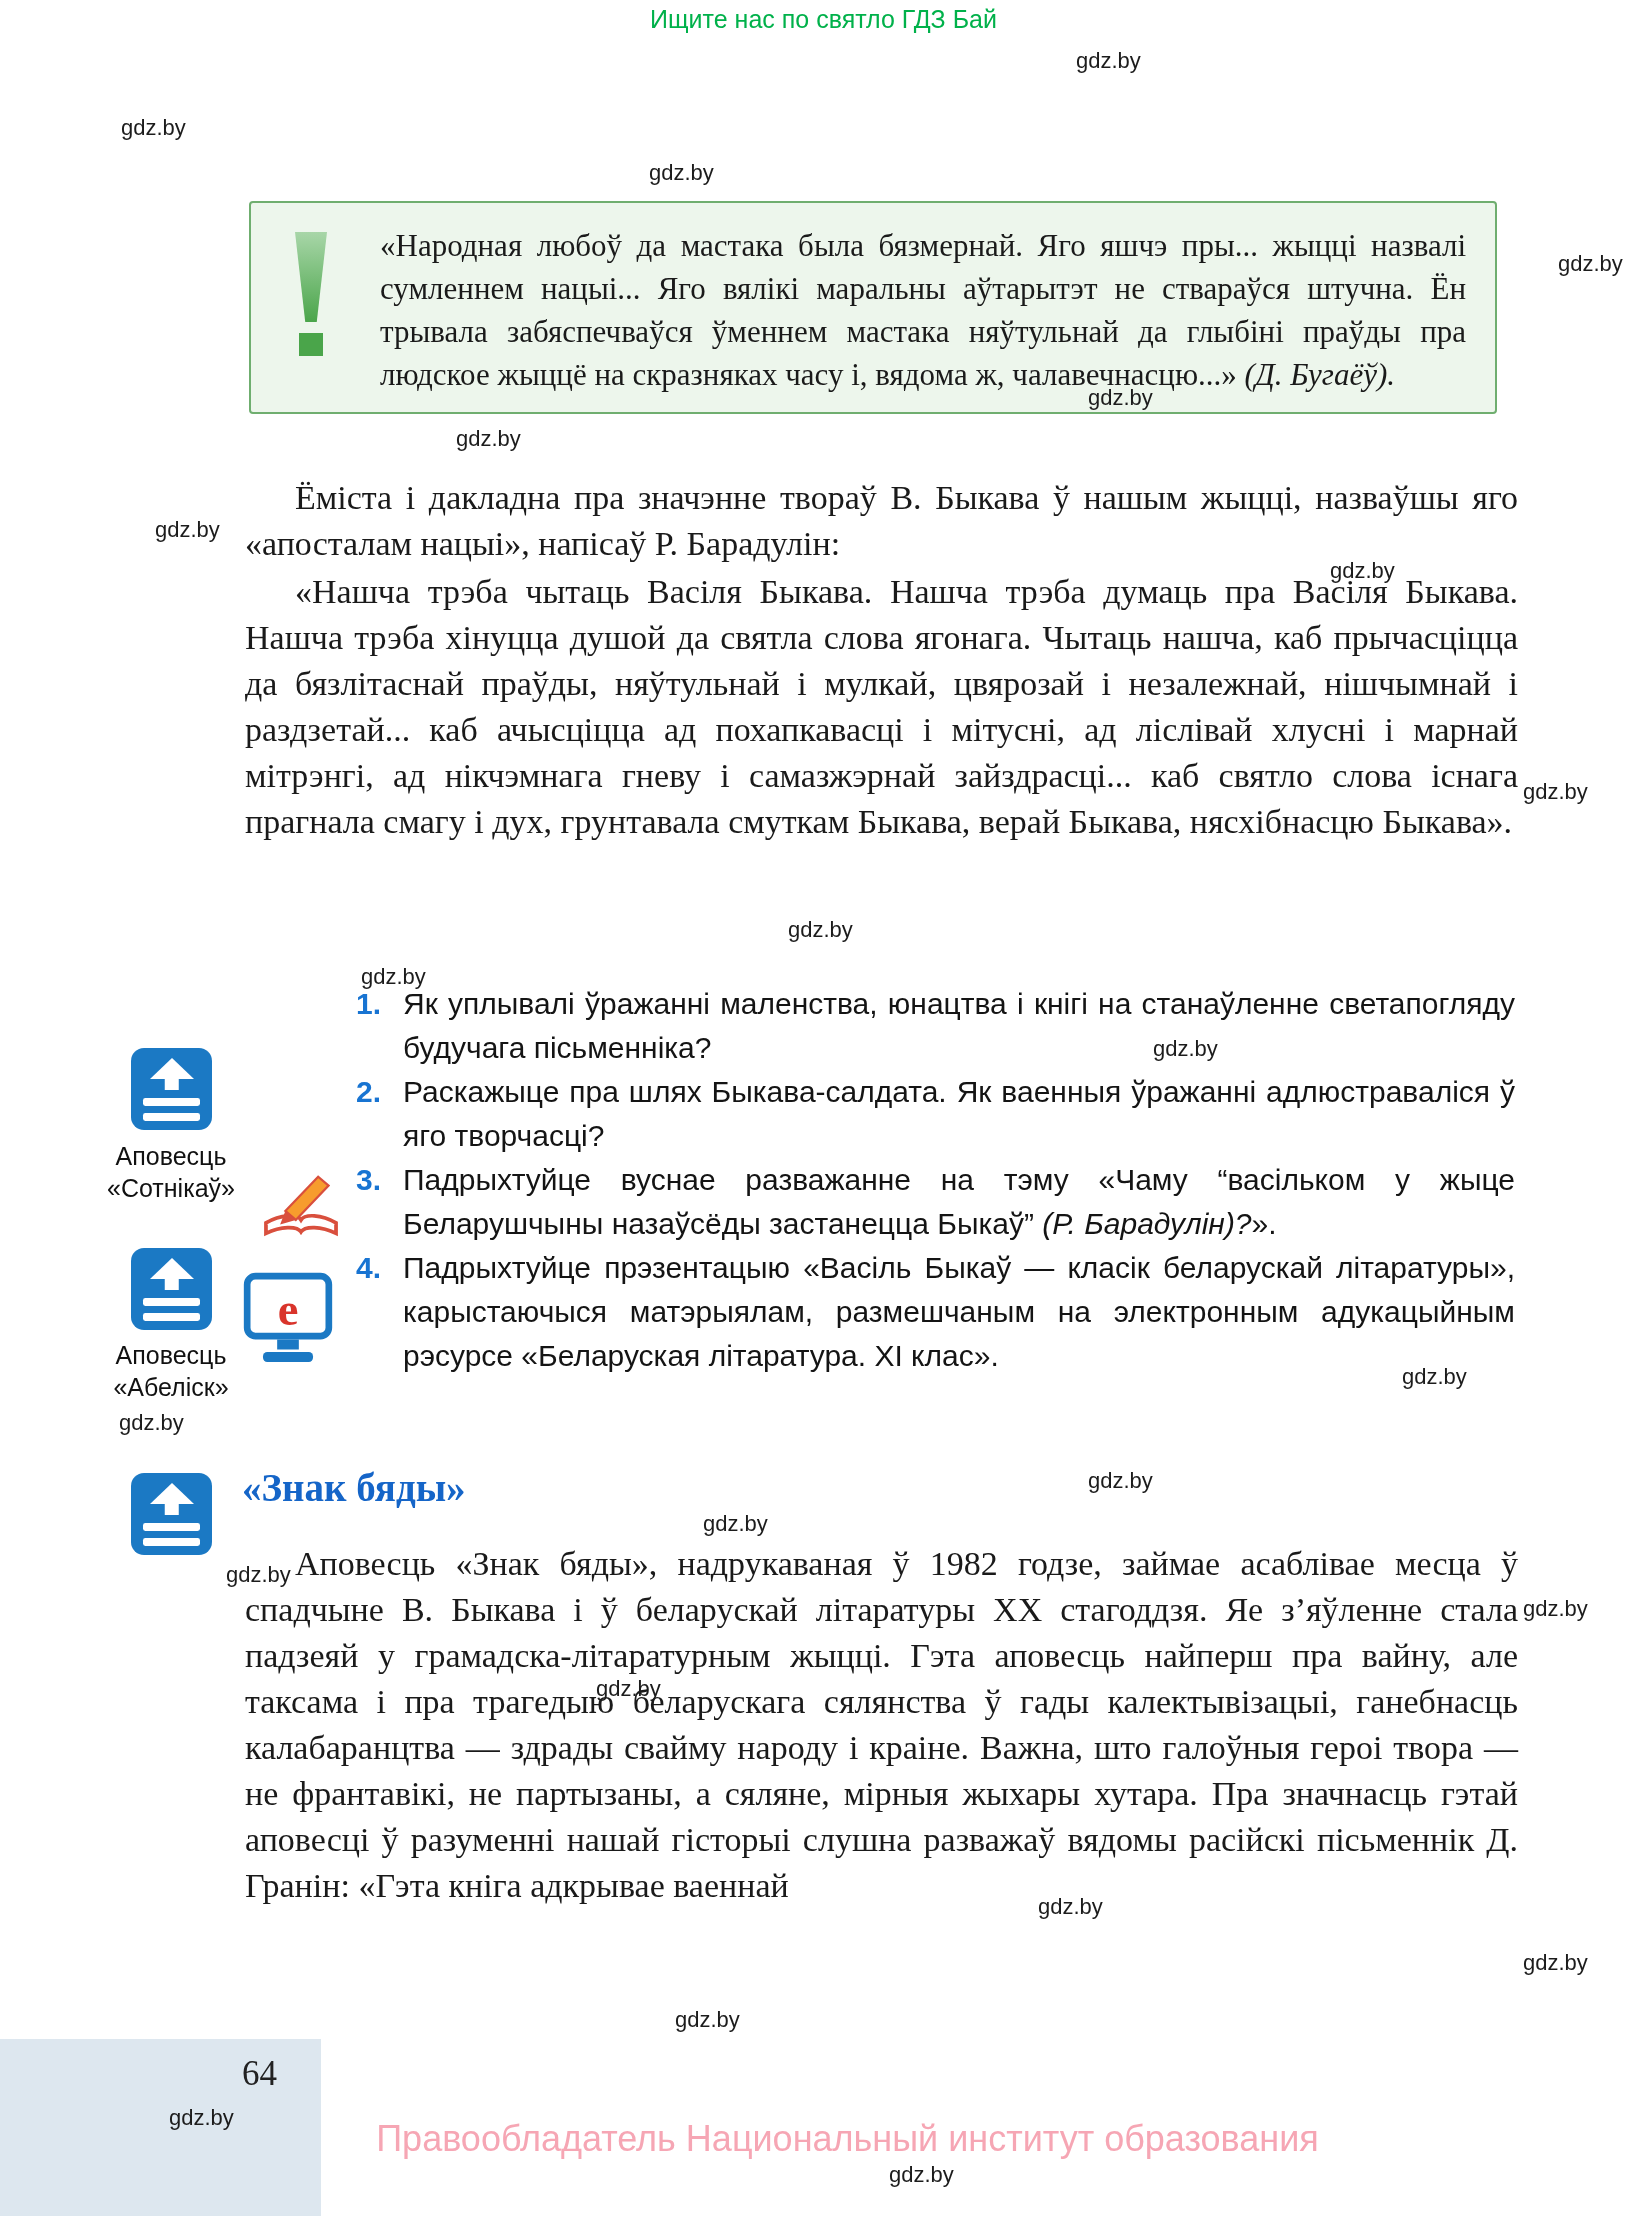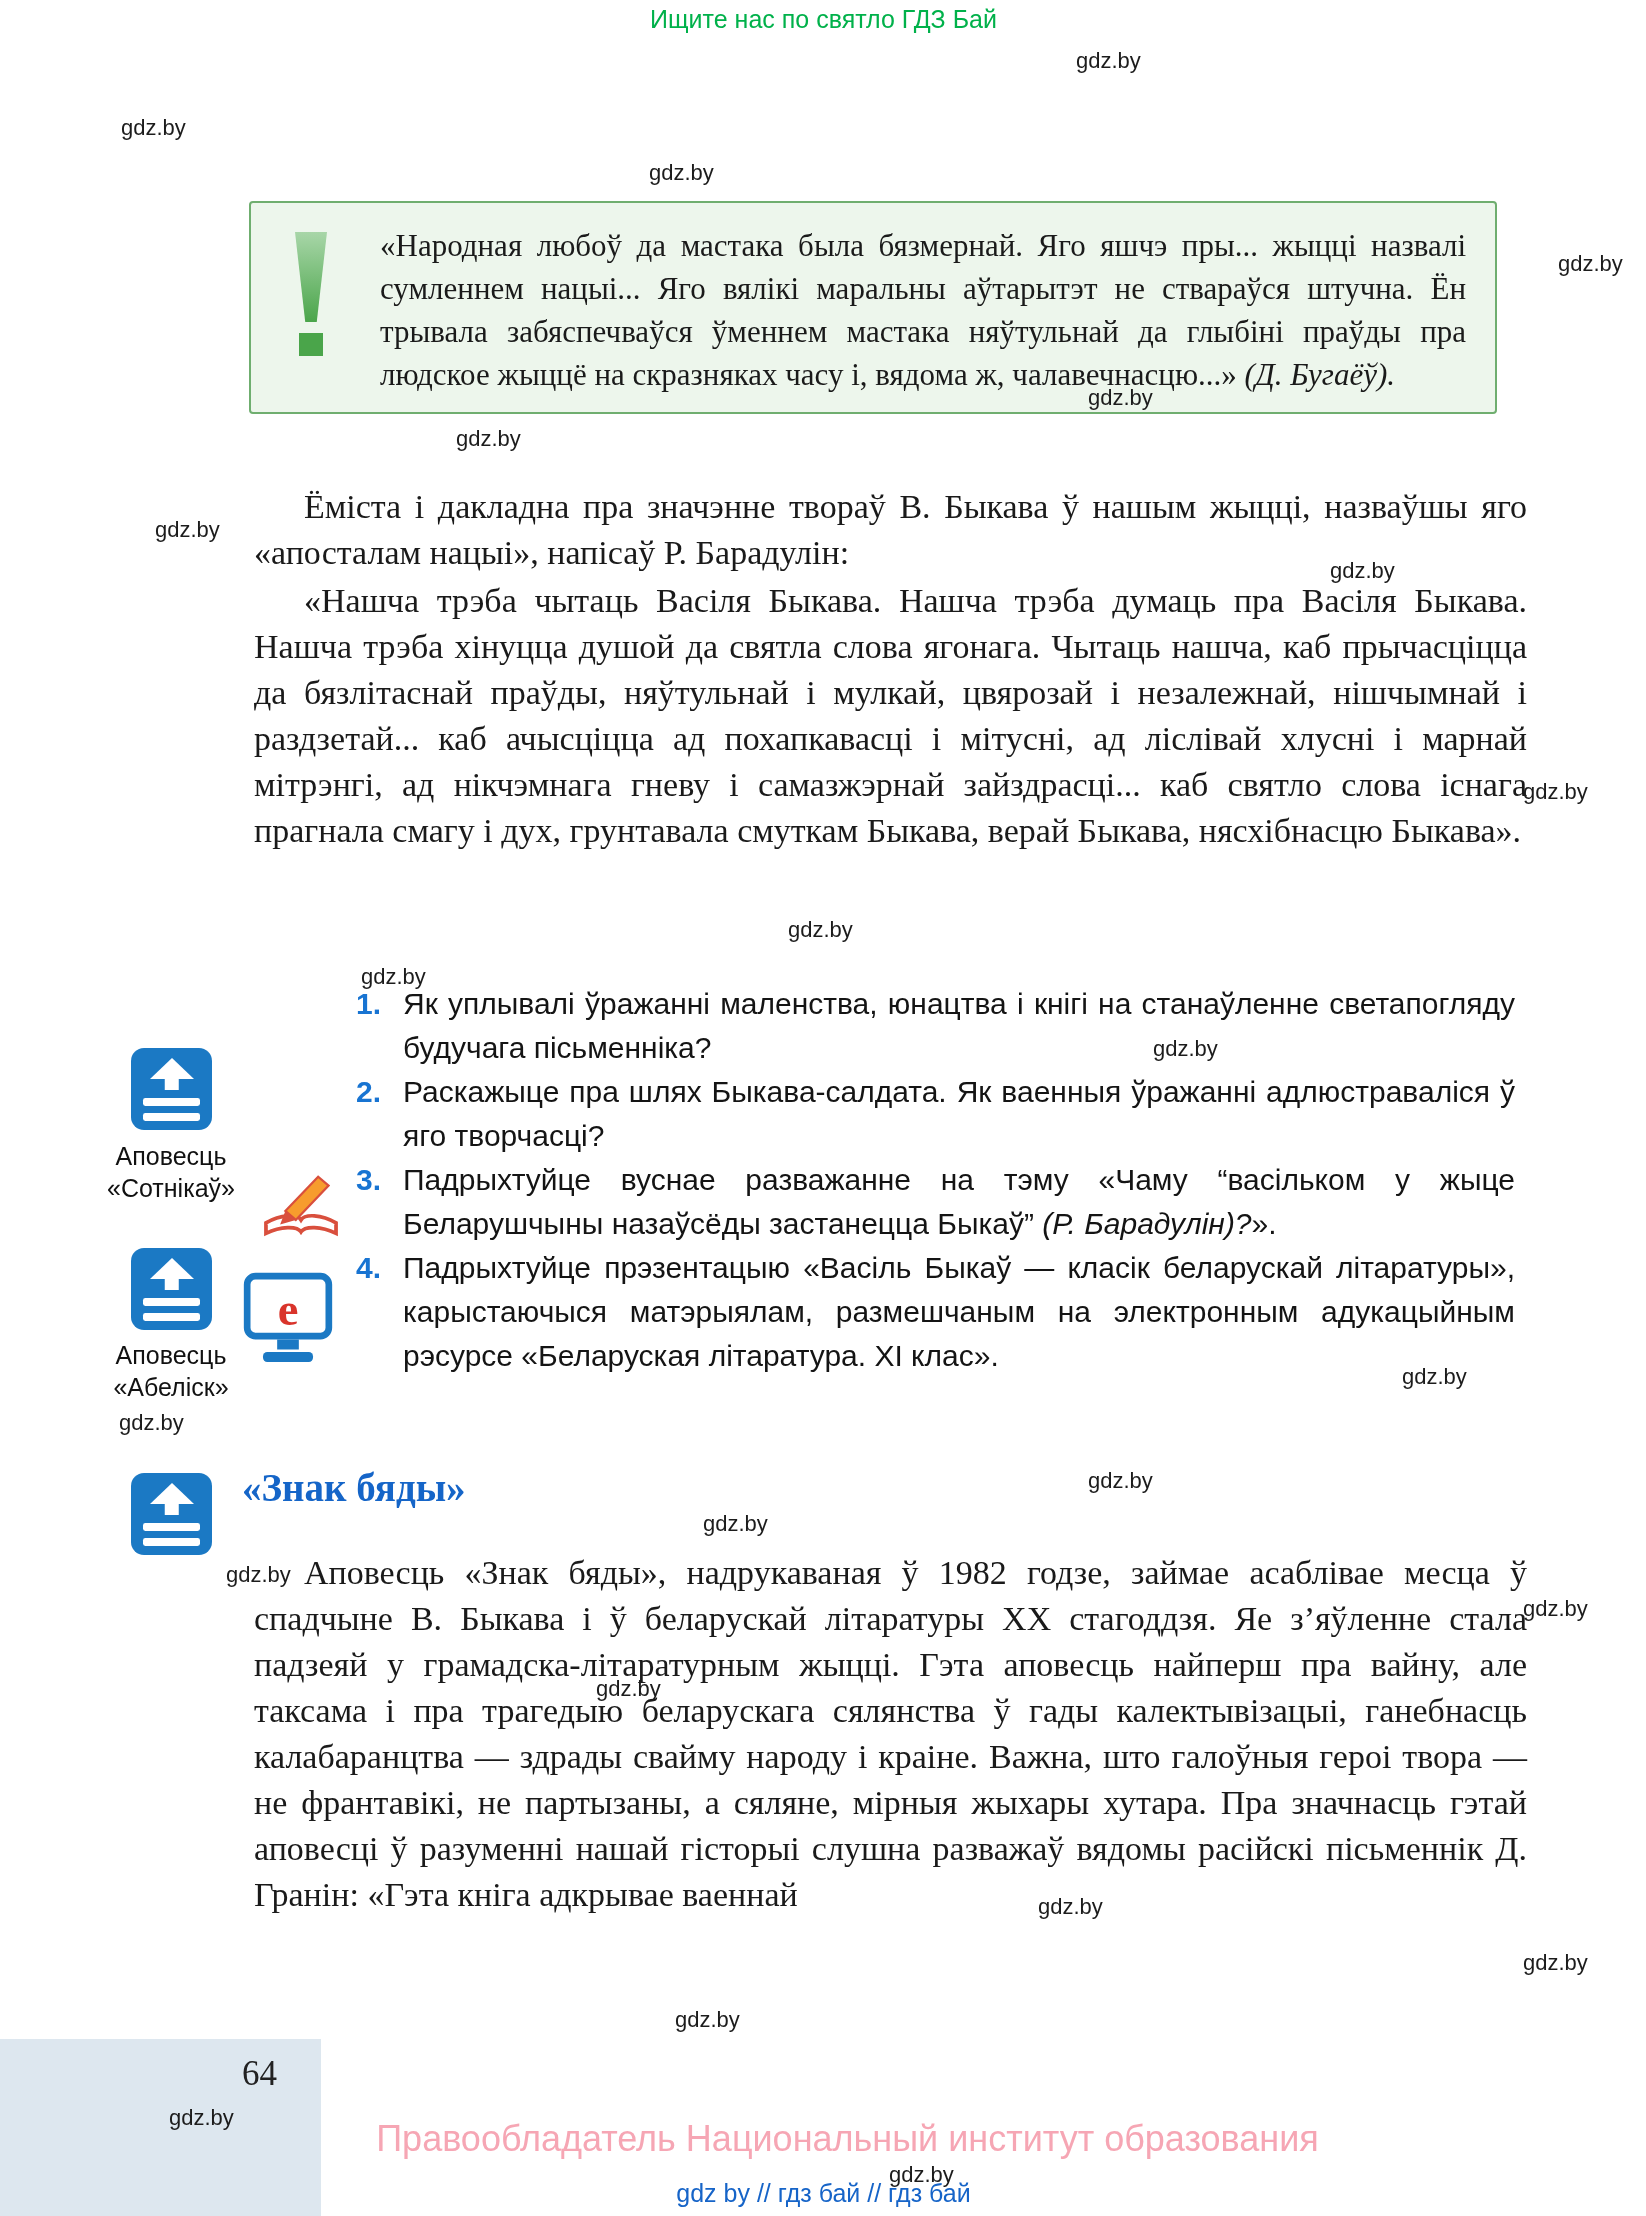--- a/index.html
+++ b/index.html
@@ -32,21 +32,21 @@
   .excl { position:absolute; left:35px; top:29px; width:50px; }
   .excl-bar {
     width:32px; height:90px; margin:0 auto;
     background:linear-gradient(to bottom,#a8d6a8,#4aa54a);
     clip-path:polygon(0 0,100% 0,68% 100%,32% 100%);
   }
   .excl-dot { width:24px; height:22.6px; margin:11.3px auto 0; background:#4aa54a; }
 
   
   .para {
-    position:absolute; left:242px; width:1273px; margin:12px;
+    position:absolute; left:242px; width:1273px; margin:3px;
     font-size:34px; line-height:46px; text-align:justify;
   }
   #para-intro { top:472px; text-indent:50px; }
   #para-quote { top:566px; text-indent:50px; }
   #para-znak  { top:1538px; text-indent:50px; }
 
   
   .questions {
     position:absolute; left:242px; top:982px; width:1273px; z-index:1;
     font-family:"Liberation Sans","DejaVu Sans",sans-serif; font-size:30px; line-height:44px;
@@ -203,16 +203,15 @@
     <rect x="42" y="81" width="26" height="12" fill="#1b79c4"></rect>
     <rect x="25" y="96" width="60" height="12" rx="5" fill="#1b79c4"></rect>
   </svg>
 
   <h2 class="heading">«Знак бяды»</h2>
   <p class="para" id="para-znak">Аповесць «Знак бяды», надрукаваная ў 1982 годзе, займае асаблівае месца ў спадчыне В. Быкава і ў беларускай літаратуры XX стагоддзя. Яе з’яўленне стала падзеяй у грамадска-літаратурным жыцці. Гэта аповесць найперш пра вайну, але таксама і пра трагедыю беларускага сялянства ў гады калектывізацыі, ганебнасць калабаранцтва — здрады свайму народу і краіне. Важна, што галоўныя героі твора — не франтавікі, не партызаны, а сяляне, мірныя жыхары хутара. Пра значнасць гэтай аповесці ў разуменні нашай гісторыі слушна разважаў вядомы расійскі пісьменнік Д. Гранін: «Гэта кніга адкрывае ваеннай</p>
 
   <div class="page-panel"></div>
   <div class="page-num">64</div>
   <div class="footer-copy">Правообладатель Национальный институт образования</div>
-  <div class="bottom-links">gdz by // гдз бай // гдз бай</div>
 
 </div>
 
 
 </body></html>

